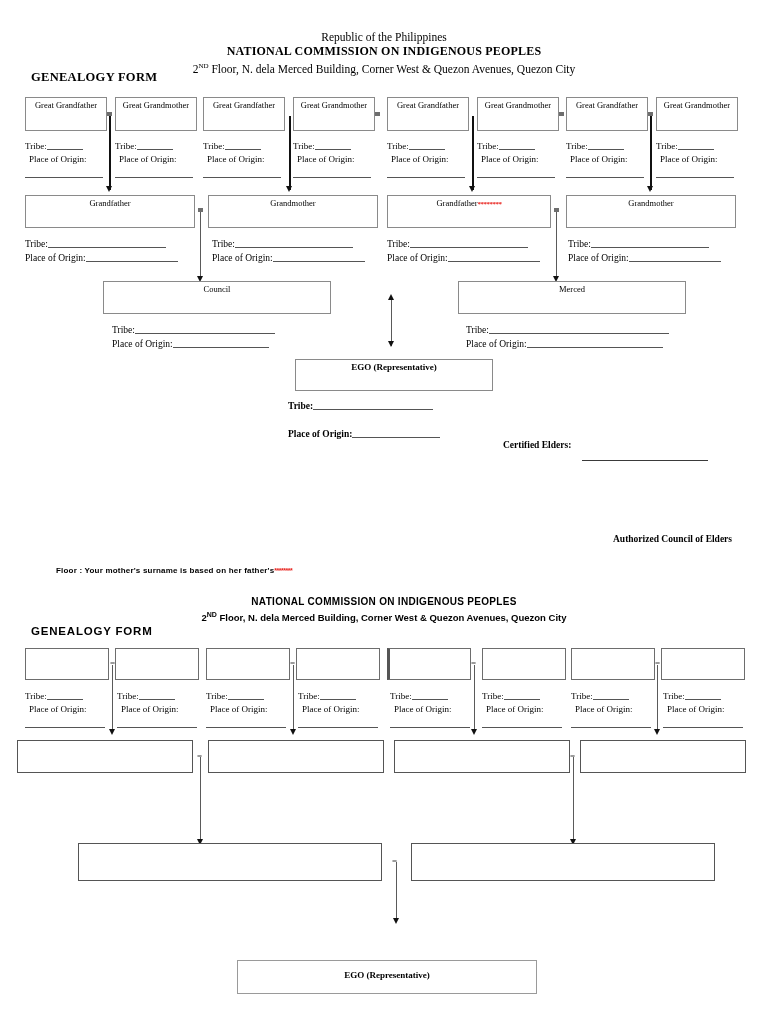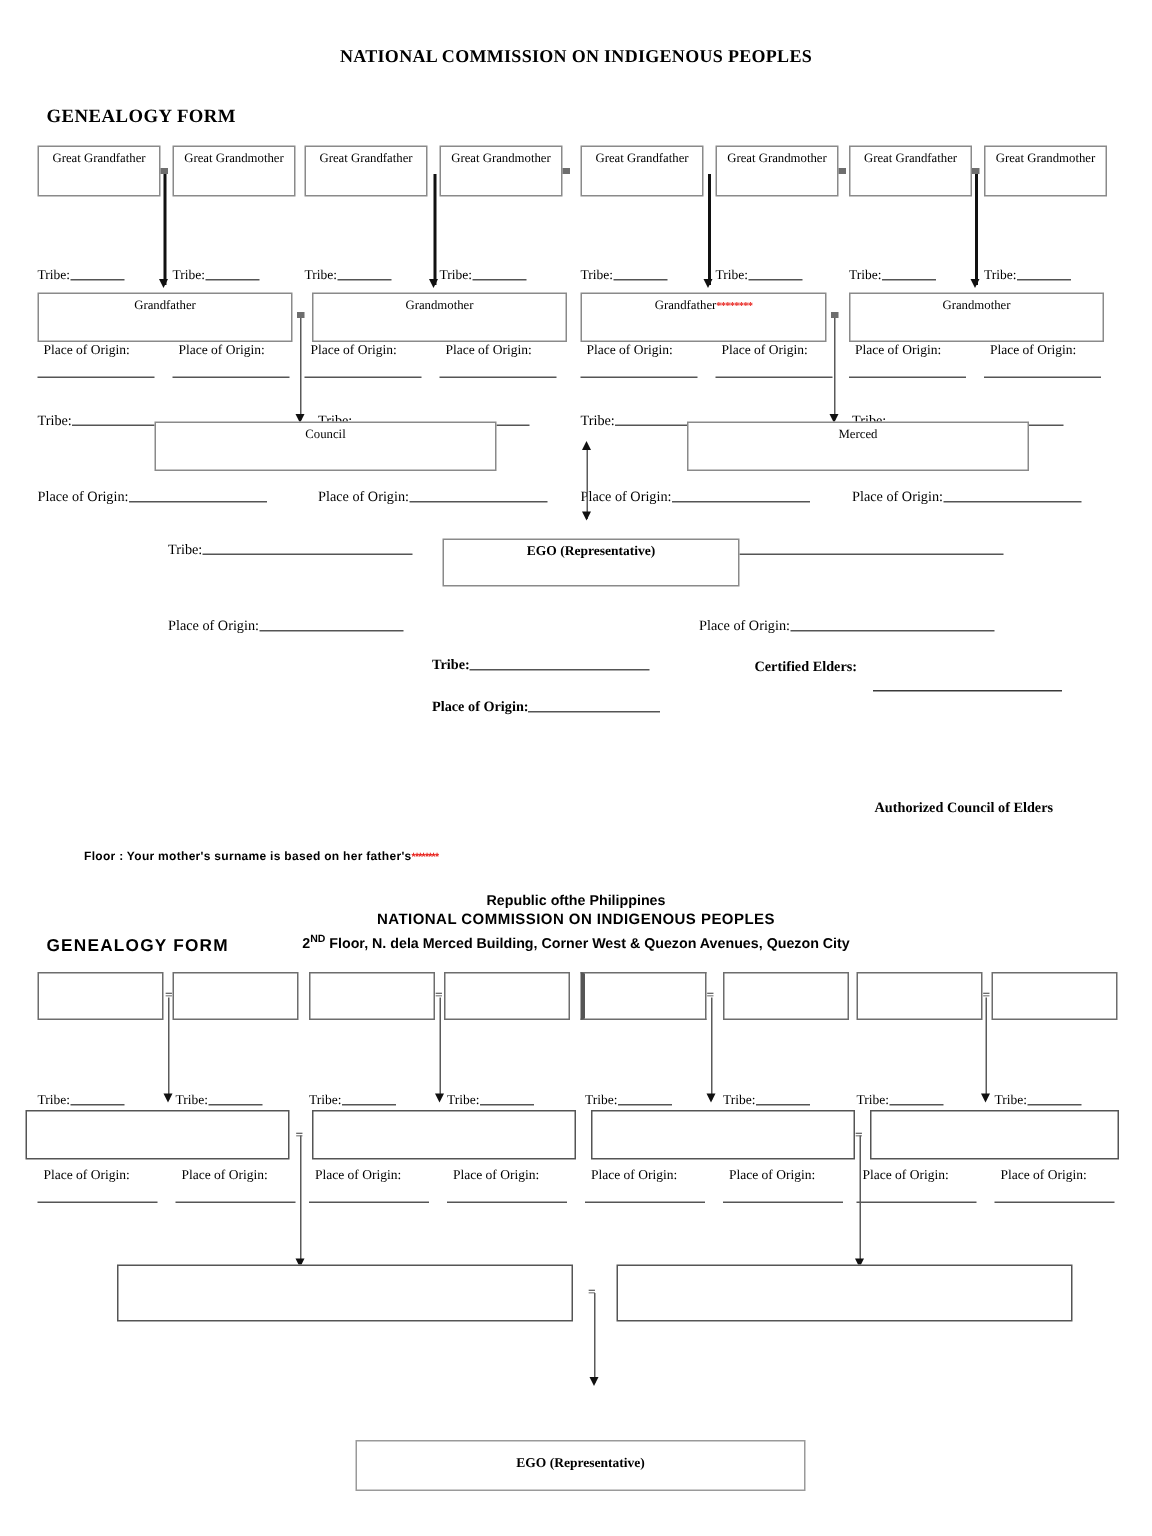--- a/index.html
+++ b/index.html
@@ -23,21 +23,21 @@
 
   
   .box{position:absolute;border:1px solid #8a8a8a;box-sizing:border-box;background:#fff;}
   .box .cap{display:block;text-align:center;font-size:8.5px;line-height:11px;padding-top:2px;}
   .box .cap.b{font-weight:bold;font-size:9px;}
   .ast{color:#e8231e;font-size:7px;font-weight:bold;letter-spacing:-.5px;}
 
   
   .tp{position:absolute;font-size:9px;line-height:12.5px;white-space:nowrap;}
   .tp .u{display:inline-block;border-bottom:1px solid #555;height:9px;vertical-align:-1px;}
-  .tp .lnrow{display:block;margin-top:37px;}
+  .tp .lnrow{display:block;}
   .tp .full{display:block;border-bottom:1px solid #555;height:9px;margin-top:3px;}
   .tp.big{font-size:9.5px;line-height:14px;}
 
   
   .eq{position:absolute;font-size:9px;line-height:9px;font-weight:bold;color:#3a3a3a;}
   .eqs{position:absolute;background:#6e6e6e;}
   .vl{position:absolute;width:1px;background:#5a5a5a;}
   .vl.thick{width:1.6px;background:#111;}
   .arw{position:absolute;width:0;height:0;border-left:3.5px solid transparent;
        border-right:3.5px solid transparent;border-top:6px solid #111;}
@@ -47,21 +47,23 @@
   .lbl{position:absolute;font-size:9.5px;font-weight:bold;white-space:nowrap;}
   .note{position:absolute;font-family:"Liberation Sans",sans-serif;
         font-size:8px;font-weight:bold;white-space:nowrap;letter-spacing:.2px;}
 </style>
 </head>
 <body>
 
 <div class="pg">
 
   <div class="hdr" style="top:30px;">
+    <div class="l1">Republic of the Philippines</div>
     <div class="l2">NATIONAL COMMISSION ON INDIGENOUS PEOPLES</div>
+    <div class="l3"><span>2</span><sup>ND</sup><span> Floor, N. dela Merced Building, Corner West &amp; Quezon Avenues, Quezon City</span></div>
   </div>
 
   <div class="formtitle" style="left:31px;top:70px;">GENEALOGY FORM</div>
 
   <div class="box" style="left:25px;top:97px;width:82px;height:34px;">
       <span class="cap">Great Grandfather</span>
     </div>
   <div class="box" style="left:115px;top:97px;width:82px;height:34px;">
       <span class="cap">Great Grandmother</span>
     </div>
@@ -204,29 +206,28 @@
   <div class="tp" style="left:288px;top:400px;width:220px;font-weight:bold;font-size:9.5px;">
     <span class="lnrow"><span>Tribe:</span><span class="u" style="width:120px;"></span></span>
   </div>
   <div class="tp" style="left:288px;top:428px;width:220px;font-weight:bold;font-size:9.5px;">
     <span class="lnrow"><span>Place of Origin:</span><span class="u" style="width:88px;"></span></span>
   </div>
 
   <div class="lbl" style="left:503px;top:440px;">Certified Elders:</div>
   <div class="sig" style="left:582px;top:460px;width:126px;"></div>
 
-  <div class="lbl" style="left:583px;top:534px;">Authorized Council of Elders</div>
+  <div class="lbl" style="left:613px;top:534px;">Authorized Council of Elders</div>
 
   <div class="note" style="left:56px;top:566px;"><span>Floor : Your mother's surname is based on her father's</span><span class="ast">********</span></div>
 </div>
 
 <div class="pg">
 
   <div class="hdr hdr2" style="top:595px;">
-    <div class="l1">Republic ofthe Philippines</div>
     <div class="l2">NATIONAL COMMISSION ON INDIGENOUS PEOPLES</div>
     <div class="l3"><span>2</span><sup>ND</sup><span> Floor, N. dela Merced Building, Corner West &amp; Quezon Avenues, Quezon City</span></div>
   </div>
 
   <div class="formtitle sans" style="left:31px;top:625px;">GENEALOGY FORM</div>
 
   <div class="box" style="left:25px;top:648px;width:84px;height:32px;border-color:#6d6d6d;"></div>
   <div class="box" style="left:115px;top:648px;width:84px;height:32px;border-color:#6d6d6d;"></div>
   <div class="box" style="left:206px;top:648px;width:84px;height:32px;border-color:#6d6d6d;"></div>
   <div class="box" style="left:296px;top:648px;width:84px;height:32px;border-color:#6d6d6d;"></div>

